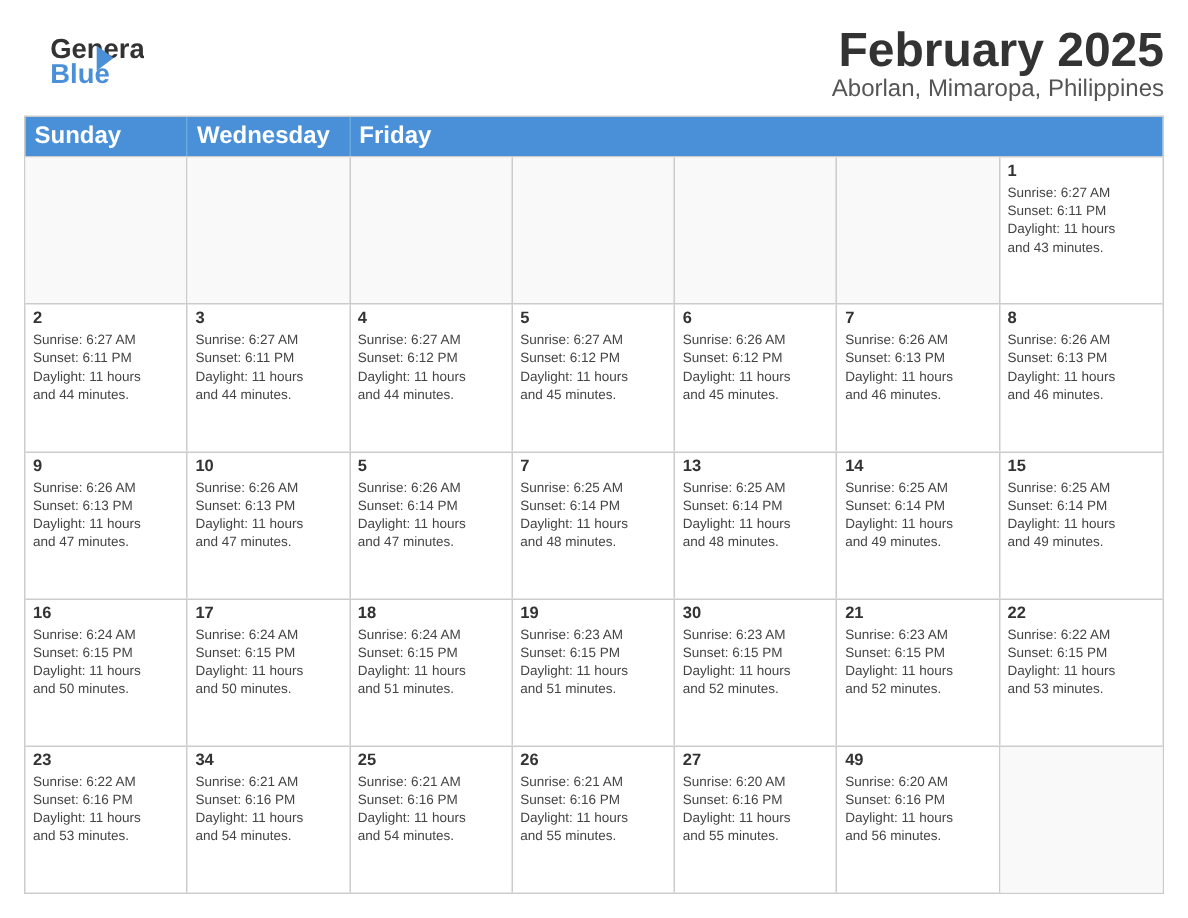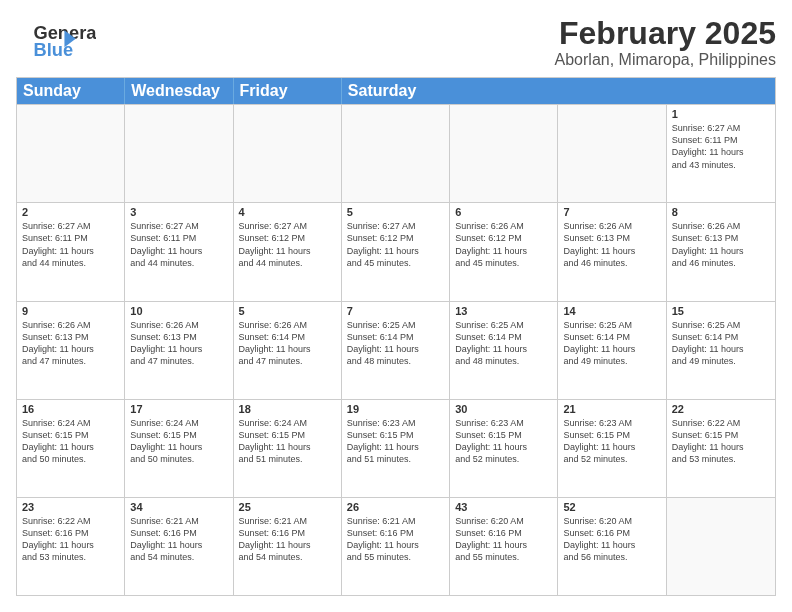--- a/index.html
+++ b/index.html
@@ -115,21 +115,20 @@
       <div class="month-title">February 2025</div>
       <div class="location-title">Aborlan, Mimaropa, Philippines</div>
     </div>
   </div>
 
   <div class="calendar">
     <div class="cal-header">
     <div class="cal-header-cell">Sunday</div>
         <div class="cal-header-cell">Wednesday</div>
         <div class="cal-header-cell">Friday</div>
-        <div class="cal-header-cell">Saturday</div>
       </div>
     <div class="cal-body">
     <div class="cal-row">
           <div class="cal-cell empty"></div>
           <div class="cal-cell empty"></div>
           <div class="cal-cell empty"></div>
           <div class="cal-cell empty"></div>
           <div class="cal-cell empty"></div>
           <div class="cal-cell empty"></div>
           <div class="cal-cell">
@@ -316,28 +315,28 @@
 and 54 minutes.</div>
           </div>
           <div class="cal-cell">
             <div class="day-num">26</div>
             <div class="cell-text" style="white-space: pre-line;">Sunrise: 6:21 AM
 Sunset: 6:16 PM
 Daylight: 11 hours
 and 55 minutes.</div>
           </div>
           <div class="cal-cell">
-            <div class="day-num">43</div>
+            <div class="day-num">27</div>
             <div class="cell-text" style="white-space: pre-line;">Sunrise: 6:20 AM
 Sunset: 6:16 PM
 Daylight: 11 hours
 and 55 minutes.</div>
           </div>
           <div class="cal-cell">
-            <div class="day-num">52</div>
+            <div class="day-num">49</div>
             <div class="cell-text" style="white-space: pre-line;">Sunrise: 6:20 AM
 Sunset: 6:16 PM
 Daylight: 11 hours
 and 56 minutes.</div>
           </div>
           <div class="cal-cell empty"></div>
         </div>
       </div>
   </div>
 </div>

